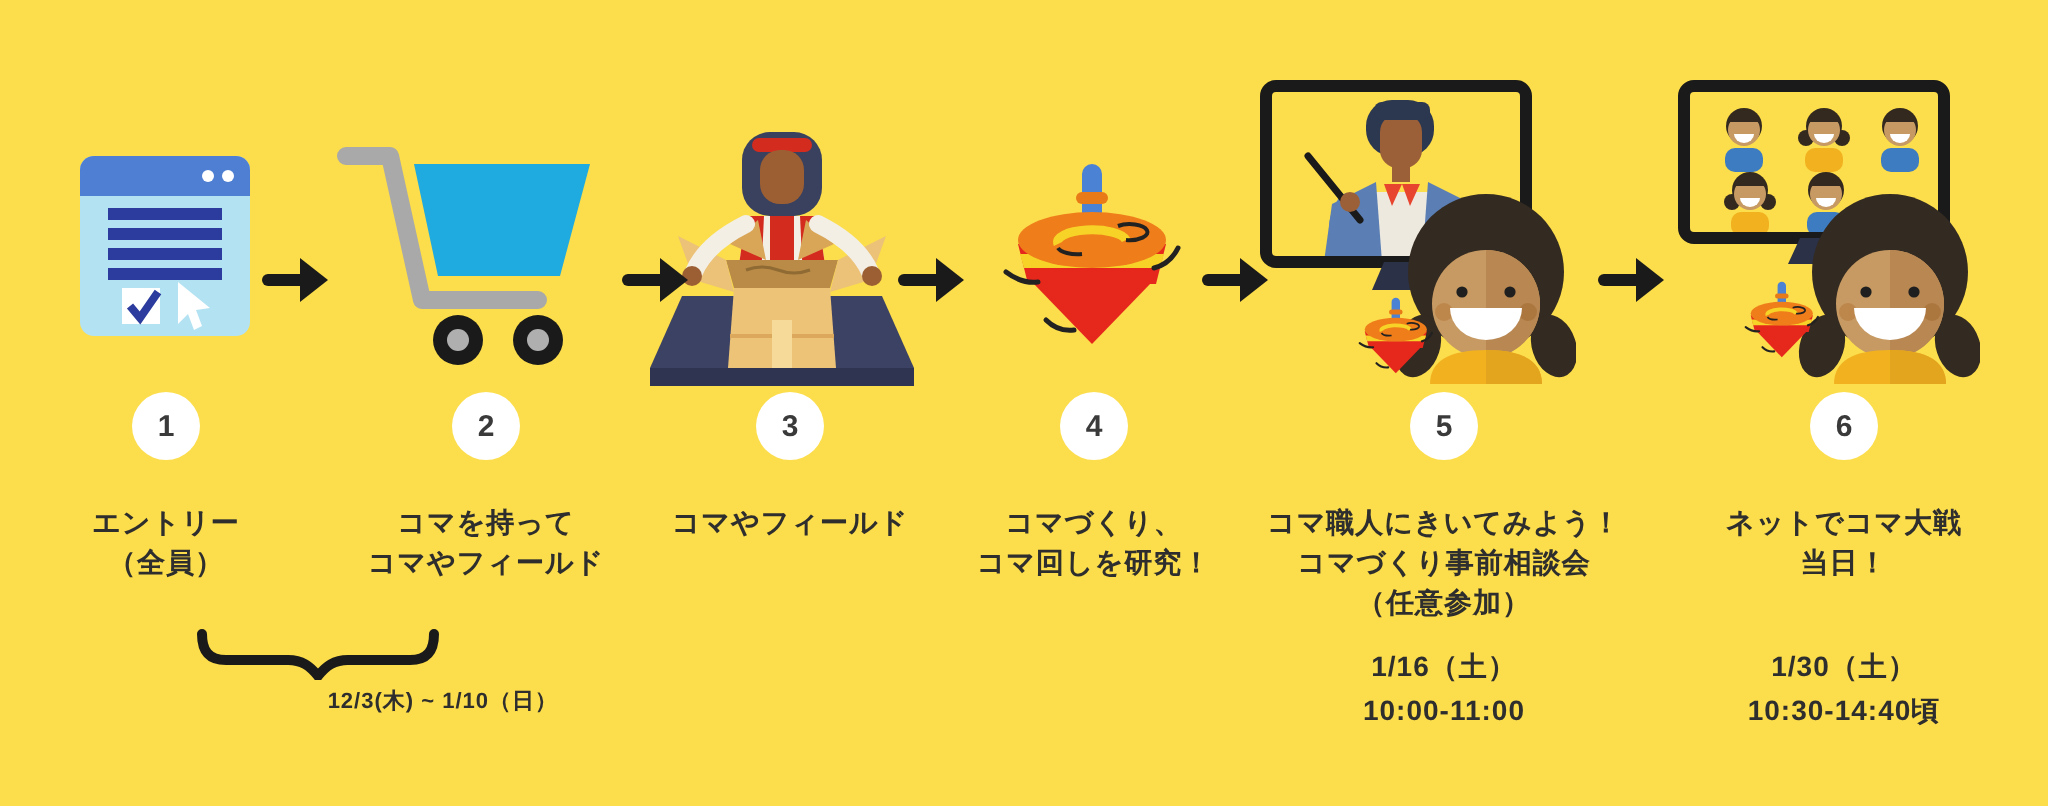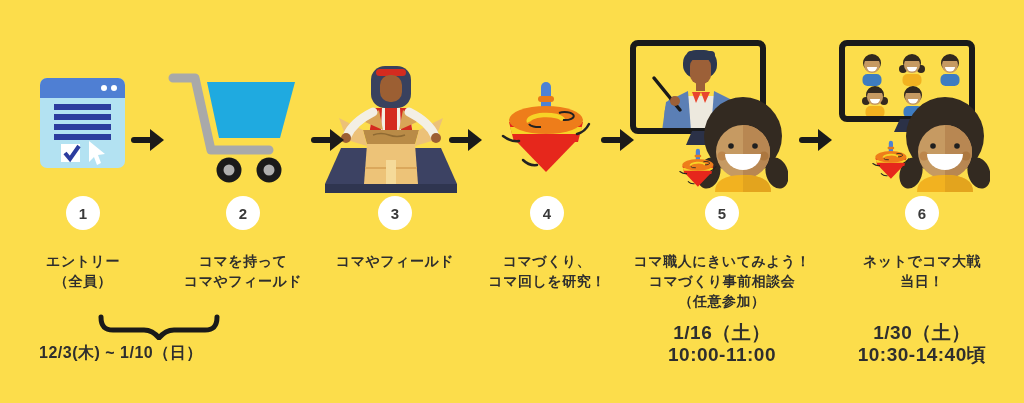--- a/index.html
+++ b/index.html
@@ -3,23 +3,23 @@
 <meta charset="utf-8">
 <style>
   html,body{margin:0;padding:0;background:#e9e9e9;}
   #stage{position:relative;width:1024px;height:403px;background:#FCDD4B;overflow:hidden;
          font-family:"Liberation Sans","DejaVu Sans",sans-serif;}
   .abs{position:absolute;}
   .badge{width:34px;height:34px;border-radius:50%;background:#FFFFFF;color:#3A3A3A;
          font-size:15px;font-weight:bold;display:flex;align-items:center;justify-content:center;}
   .label{width:240px;font-weight:bold;color:#2E2E2E;font-size:14px;line-height:20px;
          text-align:center;letter-spacing:0.5px;}
-  .date{width:240px;font-weight:bold;color:#2E2E2E;font-size:19px;line-height:22px;
+  .date{width:240px;font-weight:bold;color:#2E2E2E;font-size:14px;line-height:22px;
         text-align:center;letter-spacing:0.5px;}
-  .period{width:240px;font-weight:bold;color:#2E2E2E;font-size:16px;text-align:left;letter-spacing:0.5px;}
+  .period{width:240px;font-weight:bold;color:#2E2E2E;font-size:11px;text-align:right;letter-spacing:0.5px;}
 </style>
 </head>
 <body>
 
 <div id="stage">
 
   <svg width="0" height="0" style="position:absolute" aria-hidden="true">
     <defs>
       <g id="spintop">
         <rect x="40" y="2" width="10" height="30" rx="5" fill="#4C82D4"></rect>

